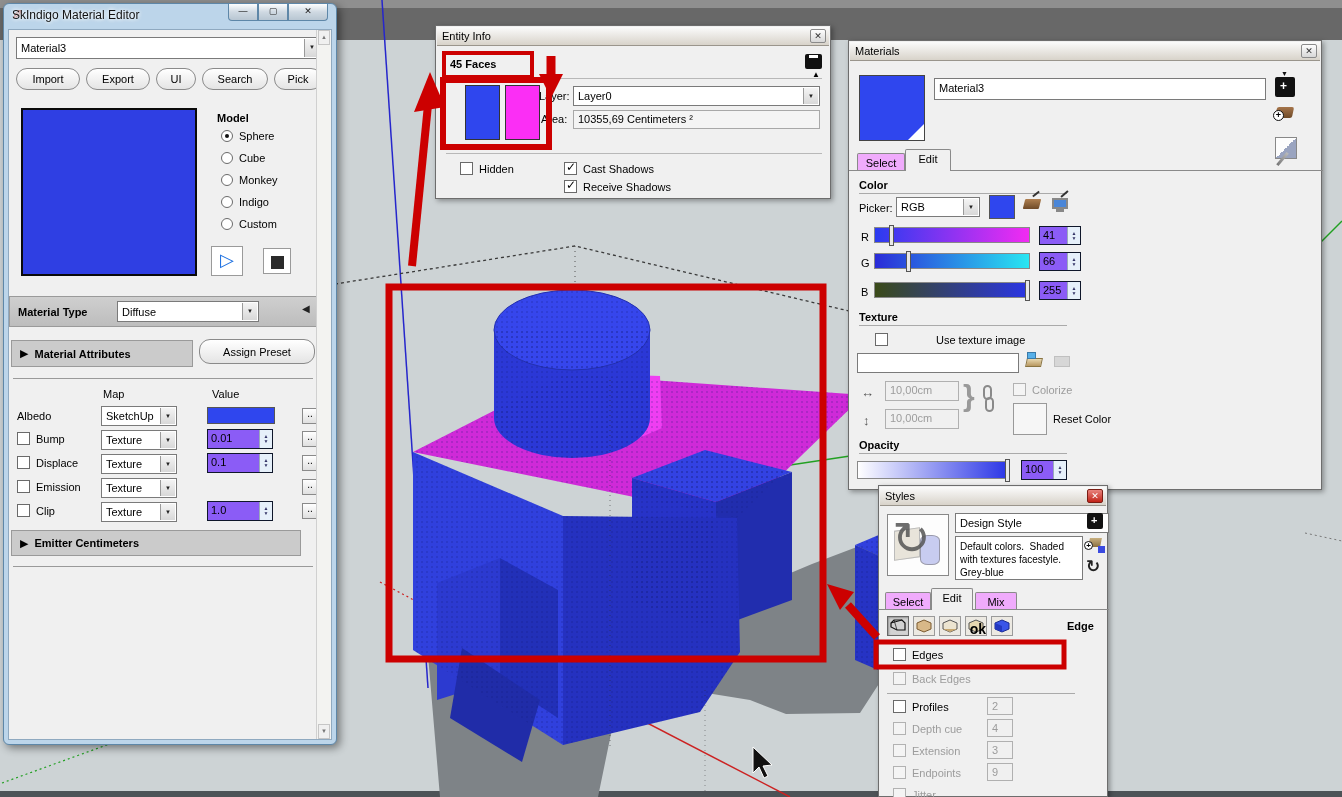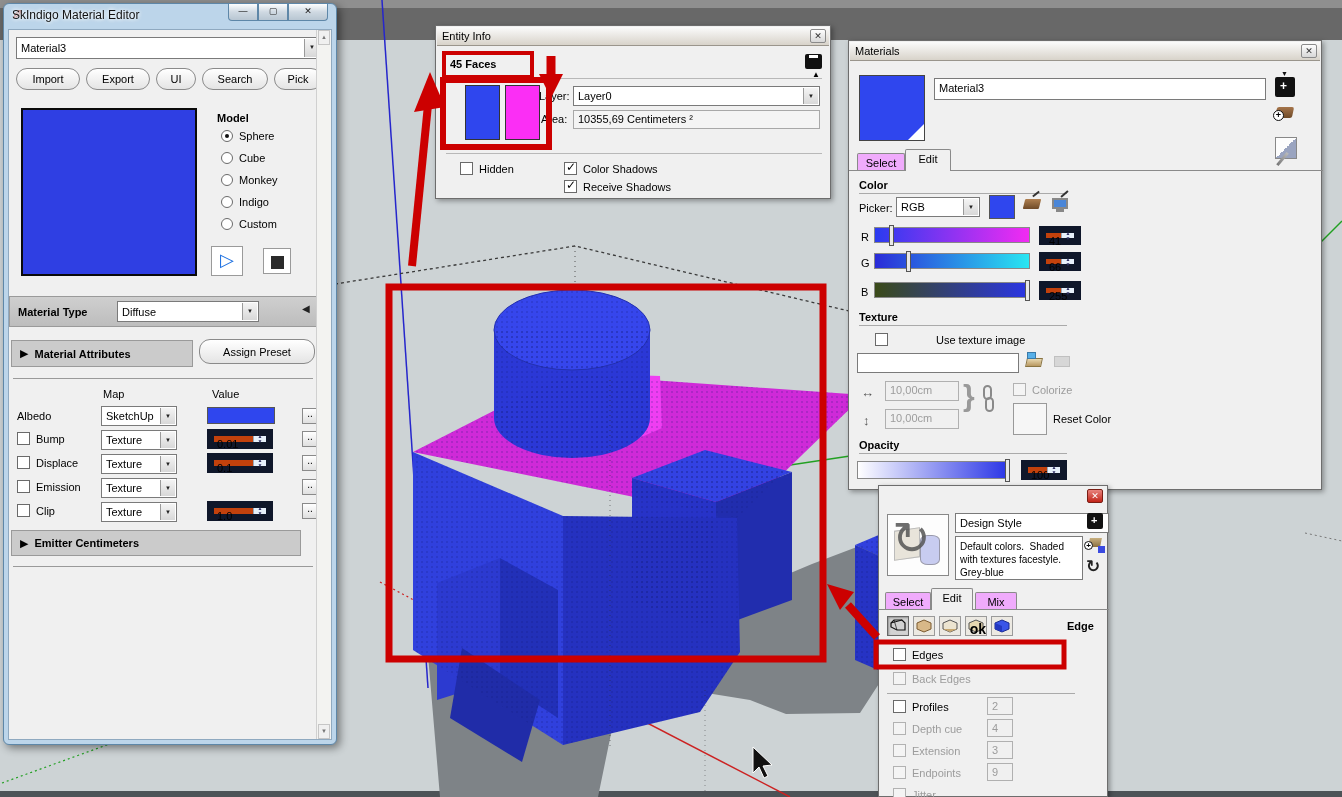--- a/index.html
+++ b/index.html
@@ -38,21 +38,21 @@
   .pill { position:absolute; background:linear-gradient(#ffffff,#e4e4e4); border:1px solid #8a8a8a; border-radius:11px;
      text-align:center; display:flex; align-items:center; justify-content:center; font-size:11px; }
   .cb { position:absolute; display:flex; align-items:center; gap:6px; }
   .cb .box { width:13px; height:13px; background:#fff; border:1px solid #6a6a6a; position:relative; flex:none; }
   .cb.checked .box::after { content:"✓"; position:absolute; left:1px; top:-3px; font-size:12px; font-weight:bold; }
   .cb.dis .box { border-color:#b2b2b2; background:#f4f4f4; }
   .cb.dis { color:#9c9c9c; }
   .radio { position:absolute; display:flex; align-items:center; gap:6px; }
   .radio .dot { width:12px; height:12px; border-radius:50%; background:#fff; border:1px solid #6a6a6a; position:relative; flex:none; }
   .radio.sel .dot::after { content:""; position:absolute; left:3px; top:3px; width:4px; height:4px; border-radius:50%; background:#111; }
-  .spin { position:absolute; background:#c2410c; border:7px solid #0f172a; }
+  .spin { position:absolute; background:#8b5cf6; border:1px solid #0f172a; }
   .spin .v { position:absolute; left:3px; top:2px; }
   .spin .ud { position:absolute; right:0; top:0; bottom:0; width:13px; background:#e6f0fa; border-left:1px solid #9ab;
      display:flex; flex-direction:column; align-items:center; justify-content:center; font-size:5px; color:#336; line-height:5px; }
   .tab { position:absolute; background:#f0abfc; border:1px solid #8a8a8a; border-bottom:none; text-align:center;
      border-radius:2px 2px 0 0; padding-top:3px; }
   .tab.active { background:#f0f0f0; font-size:11px; z-index:3; }
   .hdr { font-weight:bold; position:absolute; }
   .hrline { position:absolute; height:1px; background:#9a9a9a; }
   .graybar { position:absolute; background:linear-gradient(#cfcfcf,#bdbdbd); border:1px solid #9a9a9a; display:flex; align-items:center; }
   .dotbtn { position:absolute; width:16px; height:16px; background:linear-gradient(#fff,#e0e0e0); border:1px solid #8a8a8a;
@@ -285,21 +285,21 @@
     </div>
     <div class="lbl" style="left:105px; top:87px;">Area:</div>
     <div class="field flat" style="left:137px; top:84px; width:247px; height:19px; padding-top:2px;">10355,69 Centimeters ²</div>
     <div class="hrline" style="left:10px; top:127px; width:376px; background:#b8b8b8;"></div>
     <div class="cb" style="left:24px; top:136px;">
         <span class="box"></span>
         <span>Hidden</span>
       </div>
     <div class="cb checked" style="left:128px; top:136px;">
         <span class="box"></span>
-        <span>Color Shadows</span>
+        <span>Cast Shadows</span>
       </div>
     <div class="cb checked" style="left:128px; top:154px;">
         <span class="box"></span>
         <span>Receive Shadows</span>
       </div>
   </div>
 
   <div class="toolwin" style="left:848px; top:40px; width:474px; height:450px;">
     <div class="tbar"><span>Materials</span></div>
     <div class="closebox" style="right:4px;">✕</div>
@@ -402,20 +402,21 @@
     <div style="position:absolute; left:8px; top:420px; width:152px; height:18px; background:linear-gradient(90deg,#ffffff,#2a35e6); border:1px solid #888;">
       <span style="position:absolute; right:-2px; top:-3px; width:5px; height:23px; background:#e8e8e8; border:1px solid #555;"></span>
     </div>
     <div class="spin" style="left:172px; top:419px; width:46px; height:20px;">
         <span class="v">100</span>
         <span class="ud">▲<br>▼</span>
       </div>
   </div>
 
   <div class="toolwin" style="left:878px; top:485px; width:230px; height:312px;">
+    <div class="tbar"><span>Styles</span></div>
     <div class="closebox red" style="right:4px;">✕</div>
 
     <div style="position:absolute; left:8px; top:28px; width:62px; height:62px; background:#fdfdfd; border:1px solid #888; overflow:hidden;">
       <span style="position:absolute; left:6px; top:14px; width:26px; height:30px; background:#e8e4da; border:1px solid #bbb; transform:skewY(-8deg);"></span>
       <span style="position:absolute; left:32px; top:20px; width:20px; height:30px; background:#c8ccf0; border:1px solid #99a; border-radius:40%/18%;"></span>
       <span style="position:absolute; left:4px; top:-4px; font-size:46px; color:#555; opacity:.85;">↻</span>
     </div>
     <div class="field" style="left:76px; top:27px; width:154px; height:20px; font-size:11px;">Design Style</div>
     <div class="field" style="left:76px; top:50px; width:128px; height:44px; font-size:10px; white-space:pre-wrap; line-height:13px; overflow:hidden;">Default colors.  Shaded with textures facestyle.  Grey-blue</div>
 

